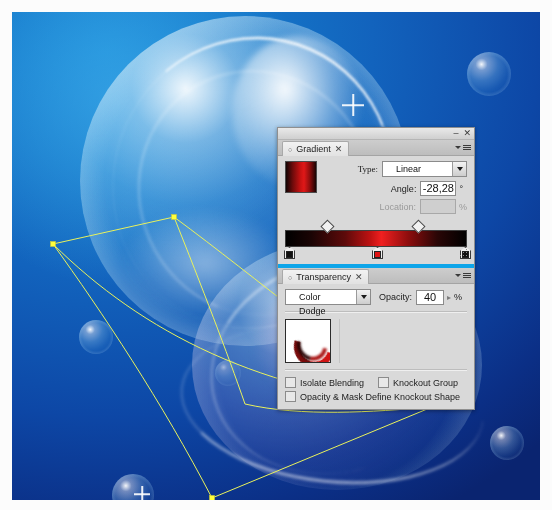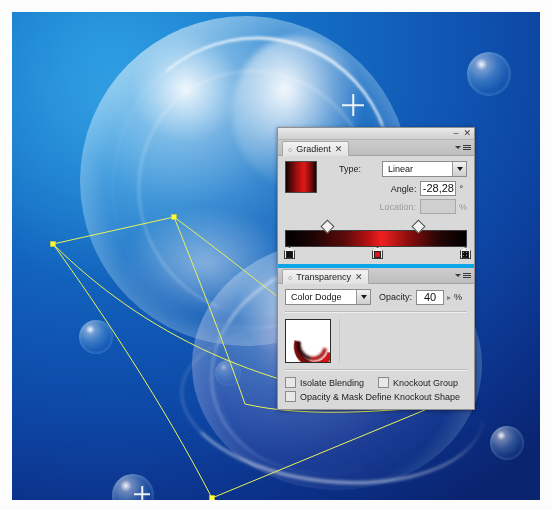--- a/index.html
+++ b/index.html
@@ -164,21 +164,21 @@
   .swatch{
     width:30px;height:30px;border:1px solid #4a4a4a;flex:none;
     background:linear-gradient(90deg,#120303 0%,#6d0b0b 22%,#c71212 48%,#e01818 60%,#8a0d0d 80%,#1a0404 100%);
   }
   .fieldset{flex:1;margin-left:7px;}
 
   .combo{
     display:flex;align-items:stretch;height:14px;
     border:1px solid #8b8b8b;background:#fff;
   }
-  .combo .val{flex:1;padding:0 5px;font-size:9px;line-height:14px;color:#111;background:#fff;}
+  .combo .val{flex:1;padding:0 13px;font-size:9px;line-height:14px;color:#111;background:#fff;}
   .combo .arrow{
     width:13px;display:flex;align-items:center;justify-content:center;
     background:linear-gradient(#f3f3f3,#cdcdcd);border-left:1px solid #9a9a9a;
   }
   .combo .arrow i{
     width:0;height:0;border-left:3px solid transparent;border-right:3px solid transparent;
     border-top:4px solid #1a1a1a;display:block;
   }
 
   .numfield{
@@ -313,21 +313,21 @@
               <i></i>
             </span>
         </div>
       </div>
 
       <div class="panel-body">
         <div style="display:flex;align-items:flex-start;">
           <div class="swatch"></div>
           <div class="fieldset">
             <div class="row" style="justify-content:flex-end;">
-              <span class="lbl" style="margin-right:21px;">Type:</span>
+              <span class="lbl" style="margin-right:4px;font-family:Liberation Serif, serif;">Type:</span>
               <div class="combo" style="width:83px;">
                 <span class="val">Linear</span>
                 <span class="arrow">
                     <i></i>
                   </span>
               </div>
             </div>
             <div class="row" style="justify-content:flex-end;margin-bottom:0;">
               <span class="lbl" style="margin-right:4px;">Angle:</span>
               <span class="numfield">-28,28</span>

